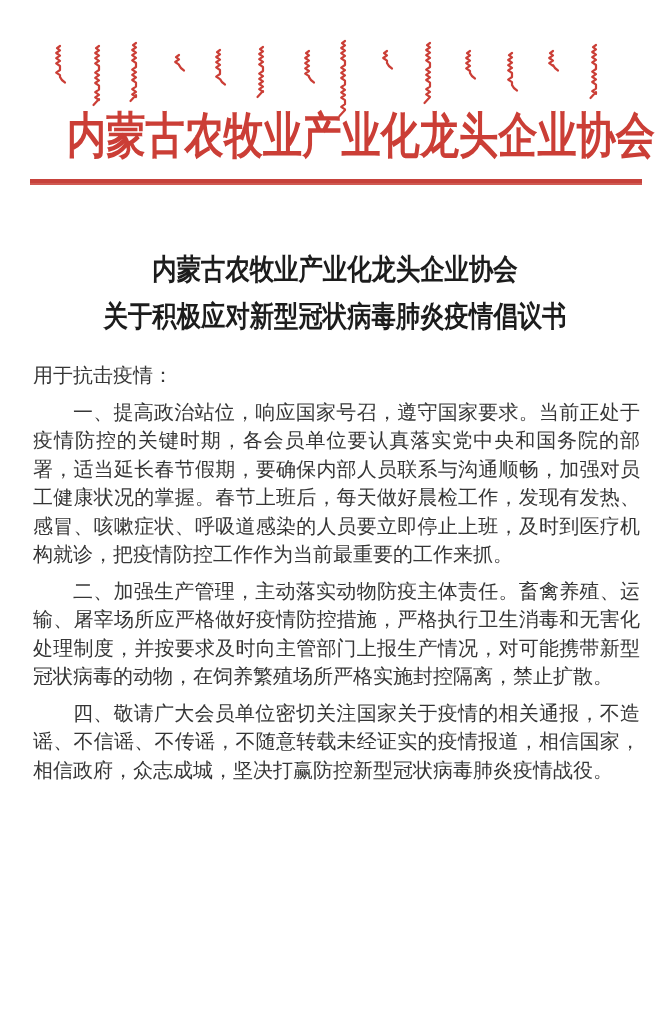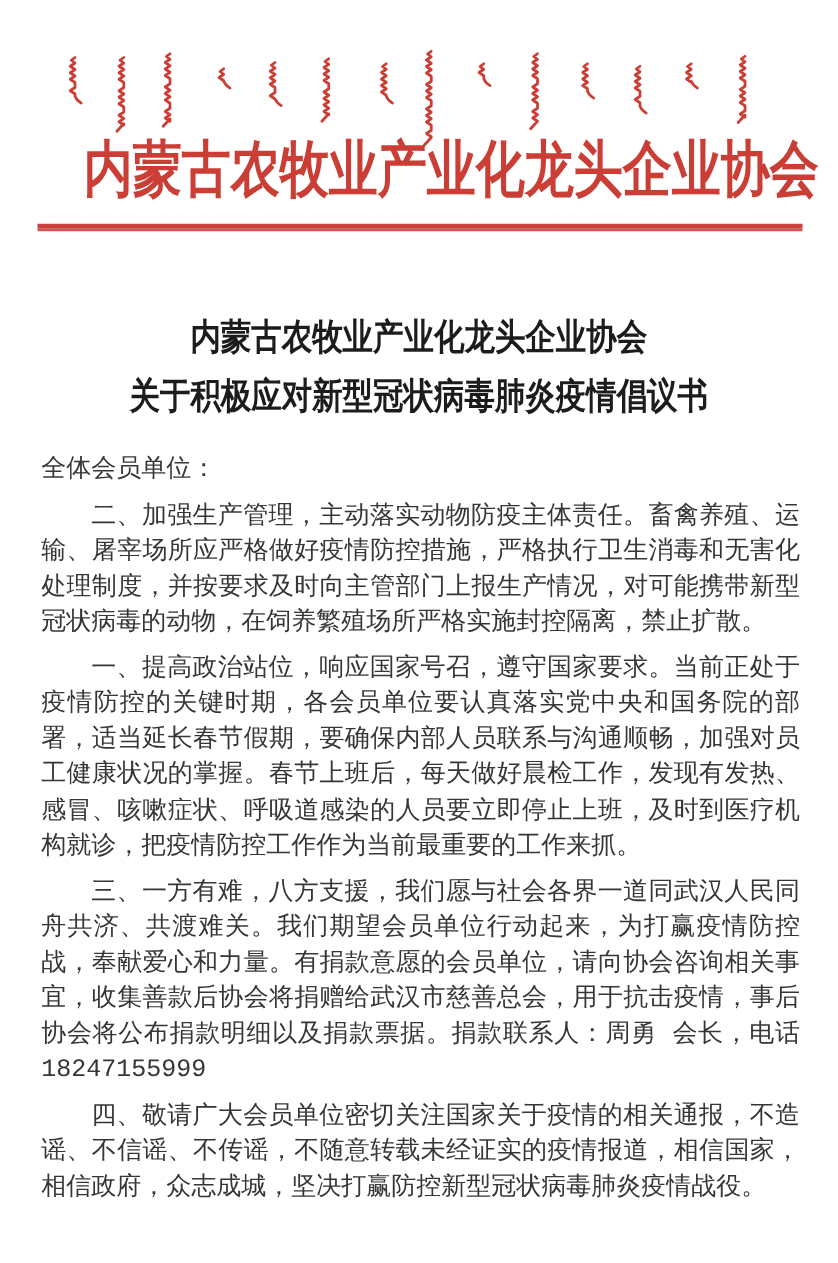--- a/index.html
+++ b/index.html
@@ -88,21 +88,20 @@
     <div class="double-rule"></div>
   </header>
 
   <main>
     <div class="doc-title">
       <div>内蒙古农牧业产业化龙头企业协会</div>
       <div>关于积极应对新型冠状病毒肺炎疫情倡议书</div>
     </div>
 
     <div class="bodytext">
-      <p class="salutation">全体会员单位：</p>
+      <p class="salutation">用于抗击疫情：</p>
+      <p class="para">一、提高政治站位，响应国家号召，遵守国家要求。当前正处于疫情防控的关键时期，各会员单位要认真落实党中央和国务院的部署，适当延长春节假期，要确保内部人员联系与沟通顺畅，加强对员工健康状况的掌握。春节上班后，每天做好晨检工作，发现有发热、感冒、咳嗽症状、呼吸道感染的人员要立即停止上班，及时到医疗机构就诊，把疫情防控工作作为当前最重要的工作来抓。</p>
       <p class="para">二、加强生产管理，主动落实动物防疫主体责任。畜禽养殖、运输、屠宰场所应严格做好疫情防控措施，严格执行卫生消毒和无害化处理制度，并按要求及时向主管部门上报生产情况，对可能携带新型冠状病毒的动物，在饲养繁殖场所严格实施封控隔离，禁止扩散。</p>
-      <p class="para">一、提高政治站位，响应国家号召，遵守国家要求。当前正处于疫情防控的关键时期，各会员单位要认真落实党中央和国务院的部署，适当延长春节假期，要确保内部人员联系与沟通顺畅，加强对员工健康状况的掌握。春节上班后，每天做好晨检工作，发现有发热、感冒、咳嗽症状、呼吸道感染的人员要立即停止上班，及时到医疗机构就诊，把疫情防控工作作为当前最重要的工作来抓。</p>
-      <p class="para">三、一方有难，八方支援，我们愿与社会各界一道同武汉人民同舟共济、共渡难关。我们期望会员单位行动起来，为打赢疫情防控战，奉献爱心和力量。有捐款意愿的会员单位，请向协会咨询相关事宜，收集善款后协会将捐赠给武汉市慈善总会，用于抗击疫情，事后协会将公布捐款明细以及捐款票据。捐款联系人：周勇 会长，电话 18247155999</p>
       <p class="para">四、敬请广大会员单位密切关注国家关于疫情的相关通报，不造谣、不信谣、不传谣，不随意转载未经证实的疫情报道，相信国家，相信政府，众志成城，坚决打赢防控新型冠状病毒肺炎疫情战役。</p>
     </div>
   </main>
 
 </div>
 
 </body></html>

